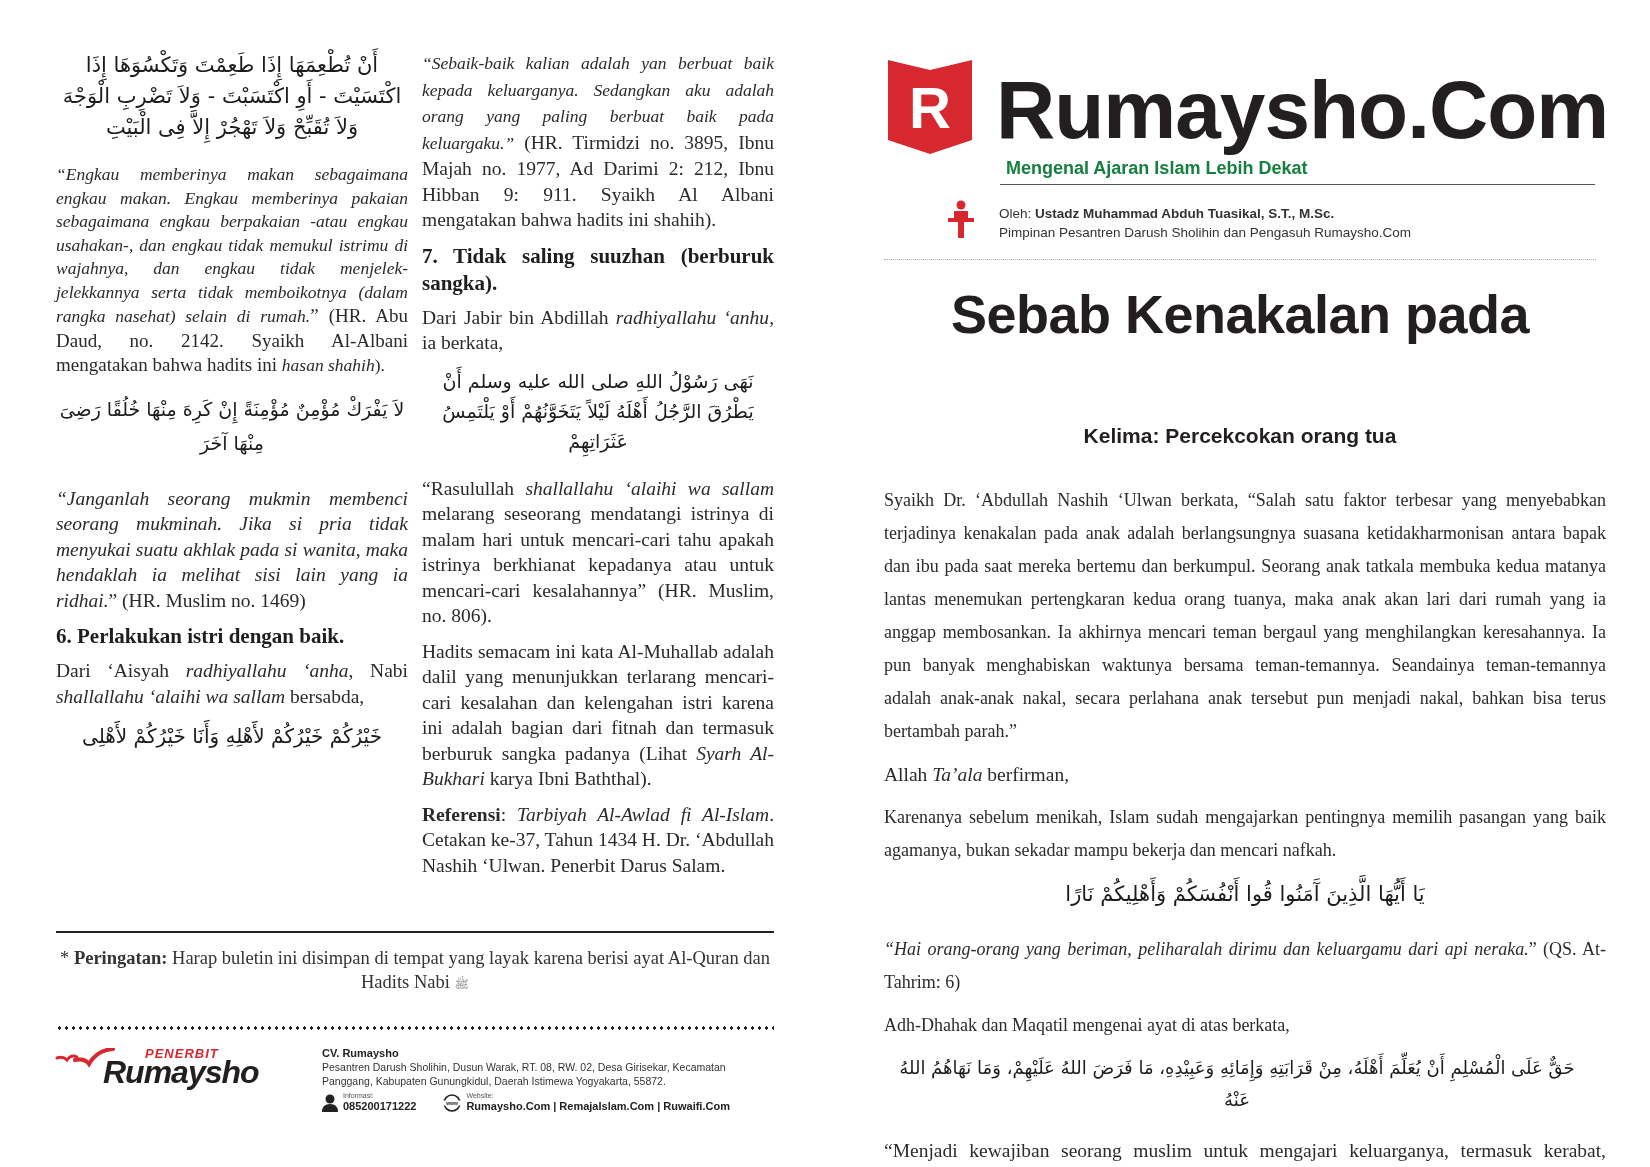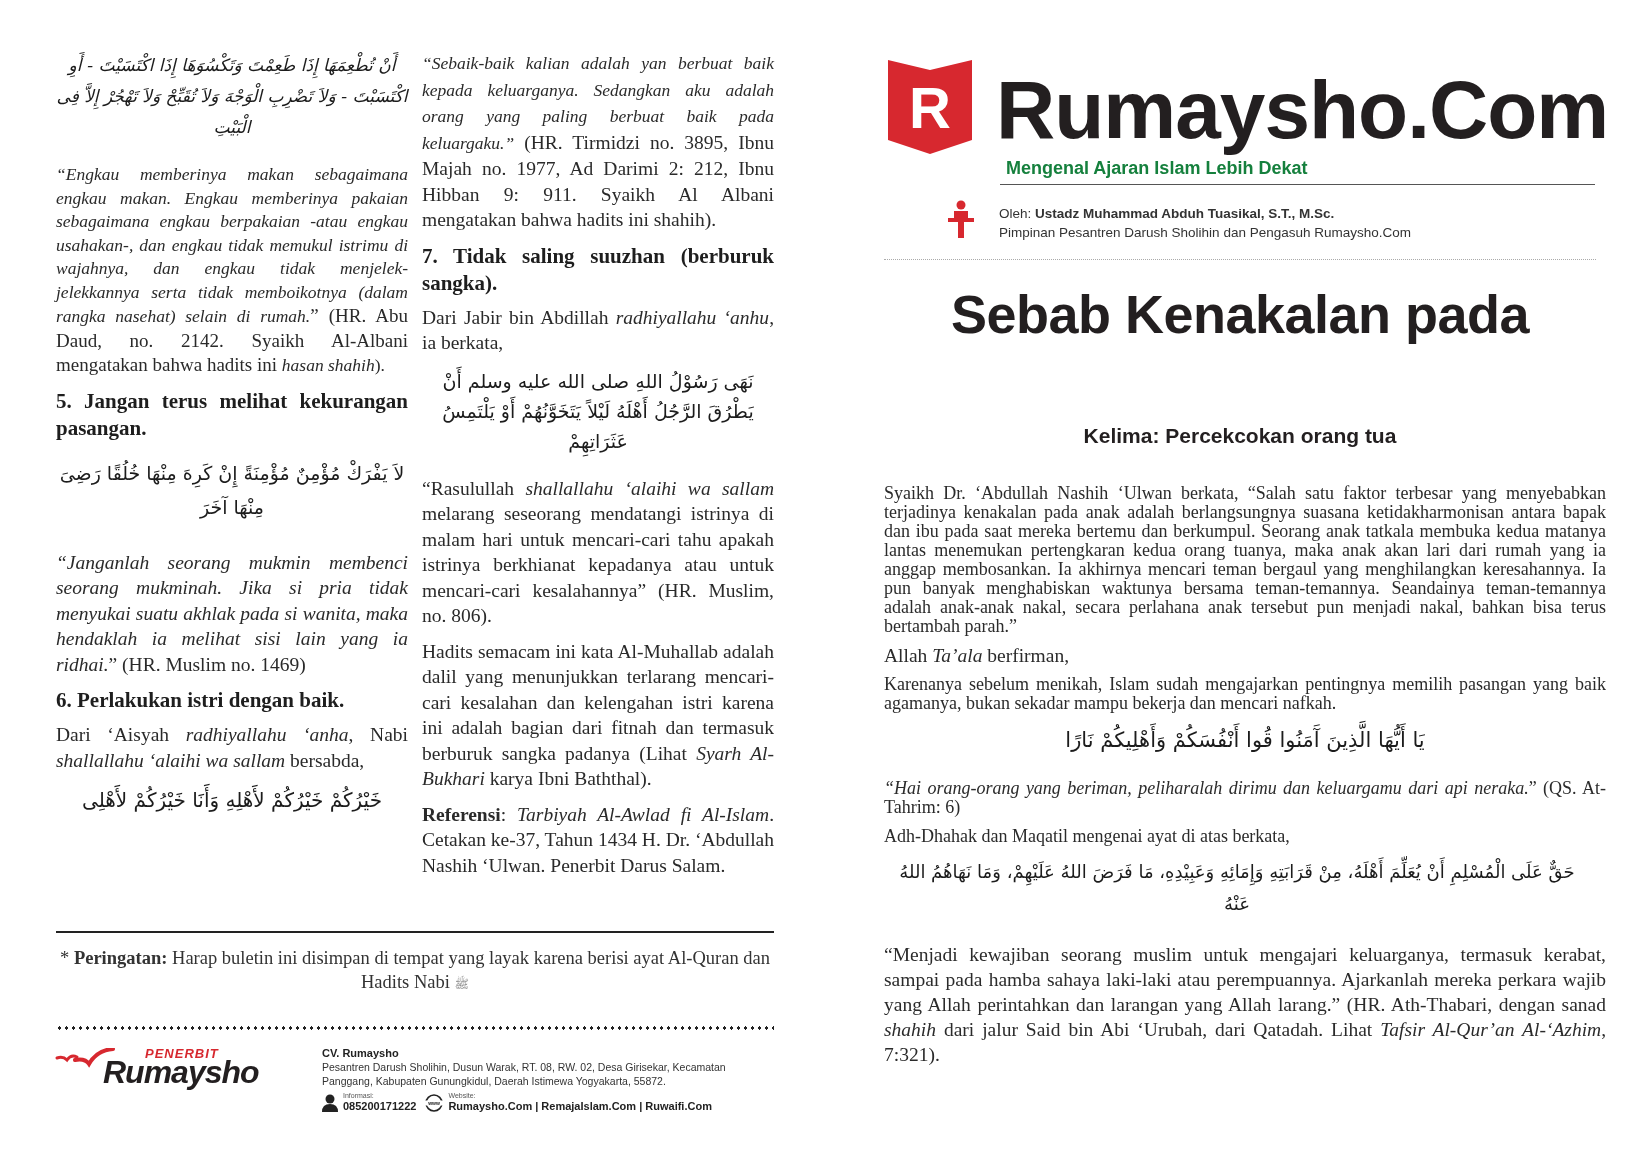--- a/index.html
+++ b/index.html
@@ -19,48 +19,47 @@
   .logo-r { position:absolute; left:884px; top:56px; width:92px; height:100px; }
   .brand { position:absolute; left:996px; top:62px; font-family:"Liberation Sans","DejaVu Sans",sans-serif; font-weight:bold; font-size:82px; letter-spacing:-1px; color:#231f20; line-height:96px; }
   .tagline { position:absolute; left:1006px; top:158px; font-weight:bold; font-size:18px; color:#15803d; }
   .tag-rule { position:absolute; left:1000px; top:184px; width:595px; height:0; border-top:1.5px solid #555; }
   .author-icon { position:absolute; left:948px; top:200px; width:26px; height:40px; }
   .author { position:absolute; left:999px; top:204px; font-size:13.5px; line-height:19px; color:#333; }
   .dot-rule-top { position:absolute; left:884px; top:259px; width:712px; border-top:1px dotted #aaa; }
   .title { position:absolute; left:884px; top:280px; width:712px; text-align:center; font-family:"Liberation Sans","DejaVu Sans",sans-serif; font-weight:bold; font-size:54px; line-height:68px; color:#231f20; letter-spacing:-0.5px; }
   .subtitle { position:absolute; left:884px; top:424px; width:712px; text-align:center; font-family:"Liberation Sans","DejaVu Sans",sans-serif; font-weight:bold; font-size:21px; color:#231f20; }
   .rp { position:absolute; left:884px; width:722px; font-size:18px; line-height:23.8px; text-align:justify; color:#2b2b2b; }
-  .rp .p { font-size:18px; line-height:19px; }
+  .rp .p { font-size:18px; line-height:33px; }
 
   
   .hr-solid { position:absolute; left:56px; top:931px; width:718px; border-top:2.5px solid #222; }
   .warning { position:absolute; left:56px; top:946px; width:718px; text-align:center; font-size:18.5px; line-height:24px; color:#333; }
   .dotted { position:absolute; left:56px; top:1026px; width:718px; height:4px;
     background-image: radial-gradient(circle, #222 1.6px, transparent 1.8px); background-size:7px 4px; background-repeat:repeat-x; }
   .pub-logo { position:absolute; left:55px; top:1046px; width:255px; height:50px; }
   .pub-info { position:absolute; left:322px; top:1046px; font-family:"Liberation Sans","DejaVu Sans",sans-serif; font-size:10.5px; line-height:14px; color:#333; width:420px; }
   .pub-info b { color:#222; }
-  .contact-row { position:absolute; left:322px; top:1092px; font-family:"Liberation Sans","DejaVu Sans",sans-serif; font-size:11px; color:#222; display:flex; gap:9px; }
+  .contact-row { position:absolute; left:322px; top:1092px; font-family:"Liberation Sans","DejaVu Sans",sans-serif; font-size:11px; color:#222; display:flex; gap:27px; }
   .contact { display:flex; align-items:flex-end; gap:5px; }
   .contact small { display:block; font-size:7px; color:#555; line-height:8px; }
   .contact b { font-size:11px; }
 </style>
 </head>
 <body>
 
 <div>
 
   <div class="col" style="left:56px; top:44px; width:352px;">
-    <div class="arabic ar-block" style="font-size:17px; line-height:31px; font-style:italic;">أَنْ تُطْعِمَهَا إِذَا طَعِمْتَ وَتَكْسُوَهَا إِذَا اكْتَسَيْتَ - أَوِ اكْتَسَبْتَ - وَلاَ تَضْرِبِ الْوَجْهَ وَلاَ تُقَبِّحْ وَلاَ تَهْجُرْ إِلاَّ فِى الْبَيْتِ</div>
+    <div class="arabic ar-block" style="font-size:21px; line-height:31px; ">أَنْ تُطْعِمَهَا إِذَا طَعِمْتَ وَتَكْسُوَهَا إِذَا اكْتَسَيْتَ - أَوِ اكْتَسَبْتَ - وَلاَ تَضْرِبِ الْوَجْهَ وَلاَ تُقَبِّحْ وَلاَ تَهْجُرْ إِلاَّ فِى الْبَيْتِ</div>
 
     <p class="p" style="font-size:17.5px; line-height:23.5px;">
       <i>“Engkau memberinya makan sebagaimana engkau makan. Engkau memberinya pakaian sebagaimana engkau berpakaian -atau engkau usahakan-, dan engkau tidak memukul istrimu di wajahnya, dan engkau tidak menjelek-jelekkannya serta tidak memboikotnya (dalam rangka nasehat) selain di rumah.</i><span style="font-size:19px;">” (HR. Abu Daud, no. 2142. Syaikh Al-Albani mengatakan bahwa hadits ini </span><i>hasan shahih</i><span>).</span>
     </p>
 
-    <div class="h">5. Jangan terus melihat kekurangan pasangan.</div>
     <div class="arabic ar-block" style="font-size:19px; margin:14px 0 26px 0;">لاَ يَفْرَكْ مُؤْمِنٌ مُؤْمِنَةً إِنْ كَرِهَ مِنْهَا خُلُقًا رَضِىَ مِنْهَا آخَرَ</div>
     <p class="p">
       <i>“Janganlah seorang mukmin membenci seorang mukminah. Jika si pria tidak menyukai suatu akhlak pada si wanita, maka hendaklah ia melihat sisi lain yang ia ridhai.</i><span>” (HR. Muslim no. 1469)</span>
     </p>
 
     <div class="h">6. Perlakukan istri dengan baik.</div>
     <p class="p">
       <span>Dari ‘Aisyah </span><i>radhiyallahu ‘anha</i><span>, Nabi </span><i>shallallahu ‘alaihi wa sallam</i><span> bersabda,</span>
     </p>
     <div class="arabic ar-block" style="font-size:20px;">خَيْرُكُمْ خَيْرُكُمْ لأَهْلِهِ وَأَنَا خَيْرُكُمْ لأَهْلِى</div>

